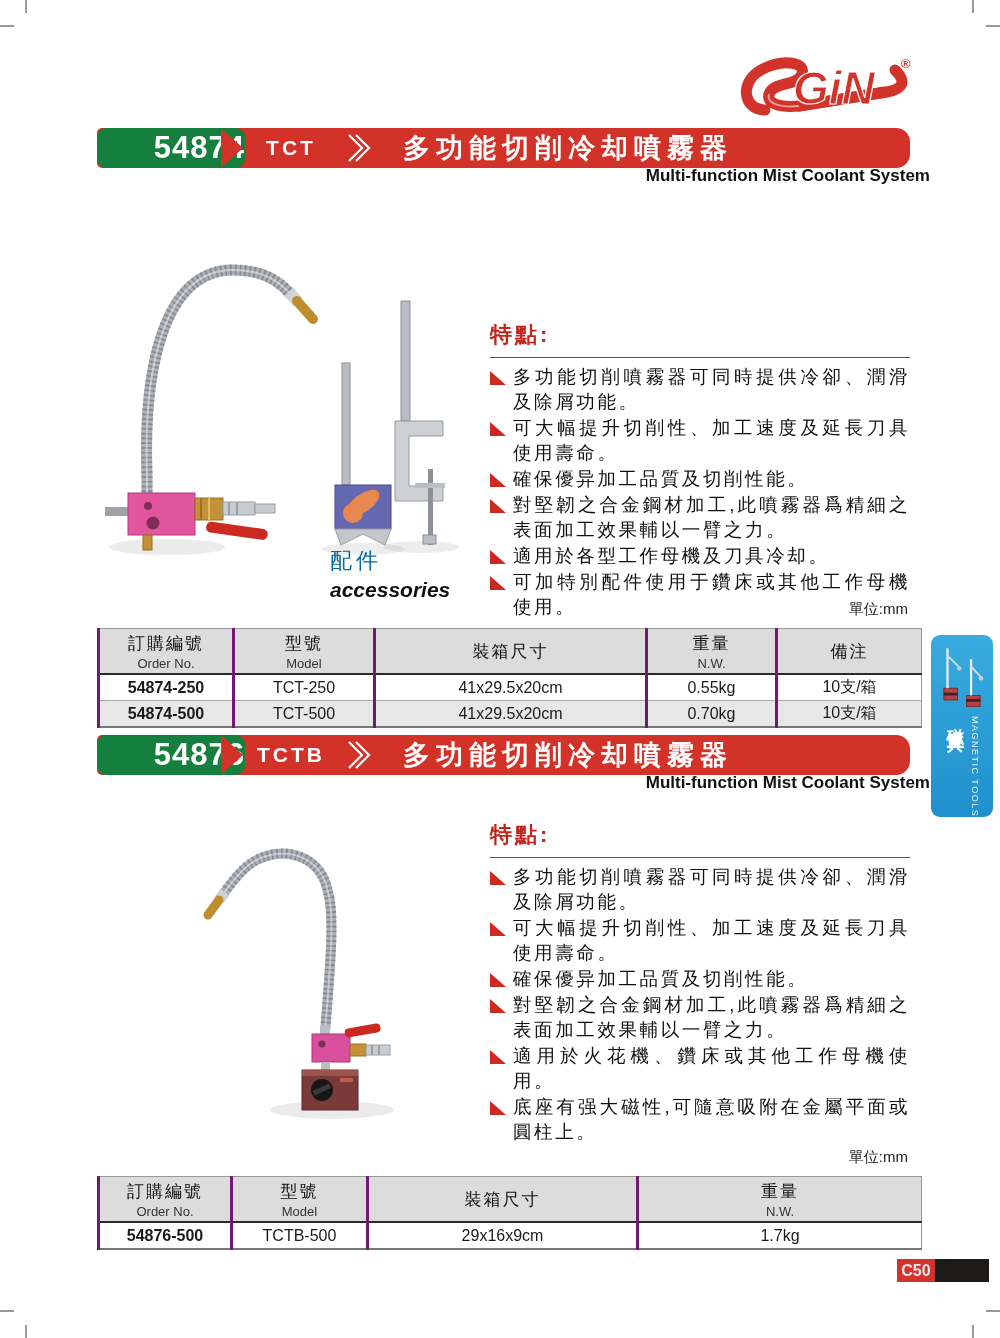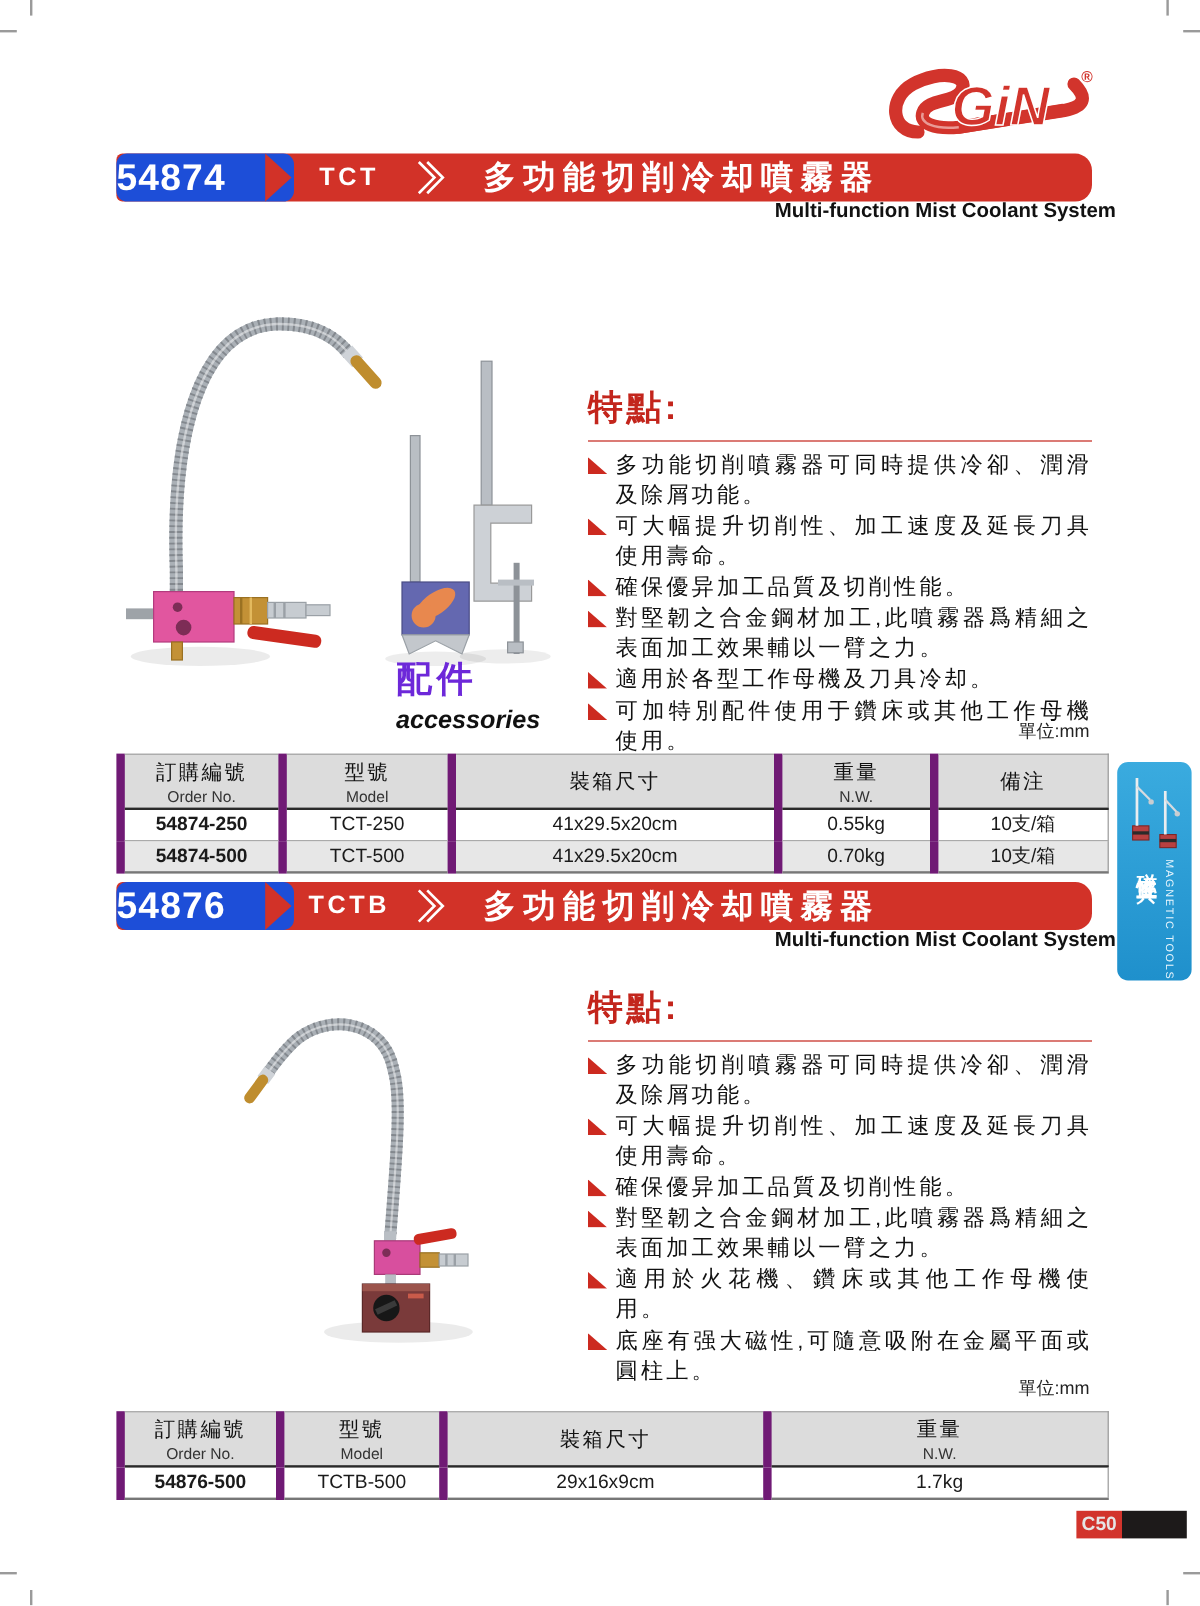--- a/index.html
+++ b/index.html
@@ -7,50 +7,50 @@
   .page{position:relative;width:1000px;height:1338px;background:#fff;overflow:hidden;}
 
   
   .crop{position:absolute;background:#9a9a9a;}
 
   
   .logo-wrap{position:absolute;left:735px;top:52px;width:190px;height:76px;}
 
   
   .bar{position:absolute;left:97px;width:813px;height:40px;background:#d23228;border-radius:5px 14px 14px 5px;display:flex;align-items:center;}
-  .code-box{position:absolute;left:0;top:0;width:148px;height:40px;background:#1d4ed8;border-radius:9px;display:flex;align-items:center;justify-content:flex-start;color:#fff;font-weight:bold;font-size:31px;letter-spacing:1px;}
+  .code-box{position:absolute;left:0;top:0;width:148px;height:40px;background:#15803d;border-radius:9px;display:flex;align-items:center;justify-content:flex-end;color:#fff;font-weight:bold;font-size:31px;letter-spacing:1px;}
   .bar-arrow{position:absolute;left:124px;top:0;width:0;height:0;border-top:20px solid transparent;border-bottom:20px solid transparent;border-left:22px solid #d23228;}
   .bar-model{position:absolute;left:148px;top:0;width:92px;height:40px;display:flex;align-items:center;justify-content:center;color:#fff;font-weight:bold;font-size:21px;letter-spacing:3px;}
   .bar-chevron{position:absolute;left:248px;top:4px;}
   .bar-title{position:absolute;left:306px;top:0;height:40px;display:flex;align-items:center;color:#fff;font-weight:bold;font-size:27px;letter-spacing:6px;white-space:nowrap;}
   .subtitle{position:absolute;left:510px;width:420px;text-align:right;font-weight:bold;font-size:17px;color:#111;}
 
   
   .features{position:absolute;left:490px;width:420px;}
-  .features h3{margin:0 0 6px 0;color:#c3251c;font-size:29px;letter-spacing:3px;border-bottom:1px solid #c3251c;padding-bottom:7px;}
+  .features h3{margin:0 0 6px 0;color:#c3251c;font-size:22px;letter-spacing:3px;border-bottom:1px solid #c3251c;padding-bottom:7px;}
   .feat{display:flex;align-items:flex-start;margin-top:1px;}
   .tri{width:16px;height:14px;background:#cc2a20;clip-path:polygon(0 0,100% 100%,0 100%);margin:7px 7px 0 0;flex-shrink:0;}
   .feat-text{font-size:18.5px;line-height:25px;letter-spacing:2.6px;text-align:justify;color:#111;}
 
   .unit-note{position:absolute;left:490px;width:418px;text-align:right;font-size:15px;color:#222;}
 
   
   table.spec{position:absolute;left:97px;width:823px;border-collapse:collapse;table-layout:fixed;}
-  table.spec th,table.spec td{border-left:7px solid #701a75;border-right:1px solid #999;text-align:center;padding:0;}
+  table.spec th,table.spec td{border-left:3px solid #701a75;border-right:1px solid #999;text-align:center;padding:0;}
   table.spec th{background:#dcdcdc;border-top:1px solid #999;border-bottom:2px solid #2a2a2a;height:44px;font-weight:normal;}
   table.spec td{height:25px;font-size:16px;border-bottom:1px solid #aaa;}
   table.spec tr.last td{border-bottom:2px solid #777;}
   table.spec tr.alt td{background:#e7e7e7;}
   .th-zh{display:block;font-size:17px;letter-spacing:2px;color:#111;}
   .th-en{display:block;font-size:13px;color:#333;margin-top:1px;}
   td.order{font-weight:bold;}
 
   
   .acc-label{position:absolute;left:330px;top:546px;width:170px;}
-  .acc-zh{font-size:30px;letter-spacing:4px;color:#6d28d9;font-weight:bold;}
+  .acc-zh{font-size:22px;letter-spacing:4px;color:#0369a1;}
   .acc-en{font-size:21px;font-weight:bold;font-style:italic;color:#111;margin-top:2px;}
 
   
   .side-tab{position:absolute;left:931px;top:635px;width:62px;height:182px;border-radius:9px;background:linear-gradient(180deg,#3aabdf 0%,#1f90cc 100%);display:flex;flex-direction:column;align-items:center;padding-top:6px;box-sizing:border-box;}
   .tab-text{display:flex;flex-direction:row;justify-content:center;gap:3px;margin-top:2px;}
   .tab-zh{writing-mode:vertical-rl;text-orientation:upright;color:#fff;font-weight:bold;font-size:17px;letter-spacing:3px;}
   .tab-en{writing-mode:vertical-rl;color:#eaf6fd;font-size:9px;letter-spacing:1.5px;margin-top:2px;}
 
   
   .page-marker{position:absolute;left:897px;top:1259px;display:flex;}

